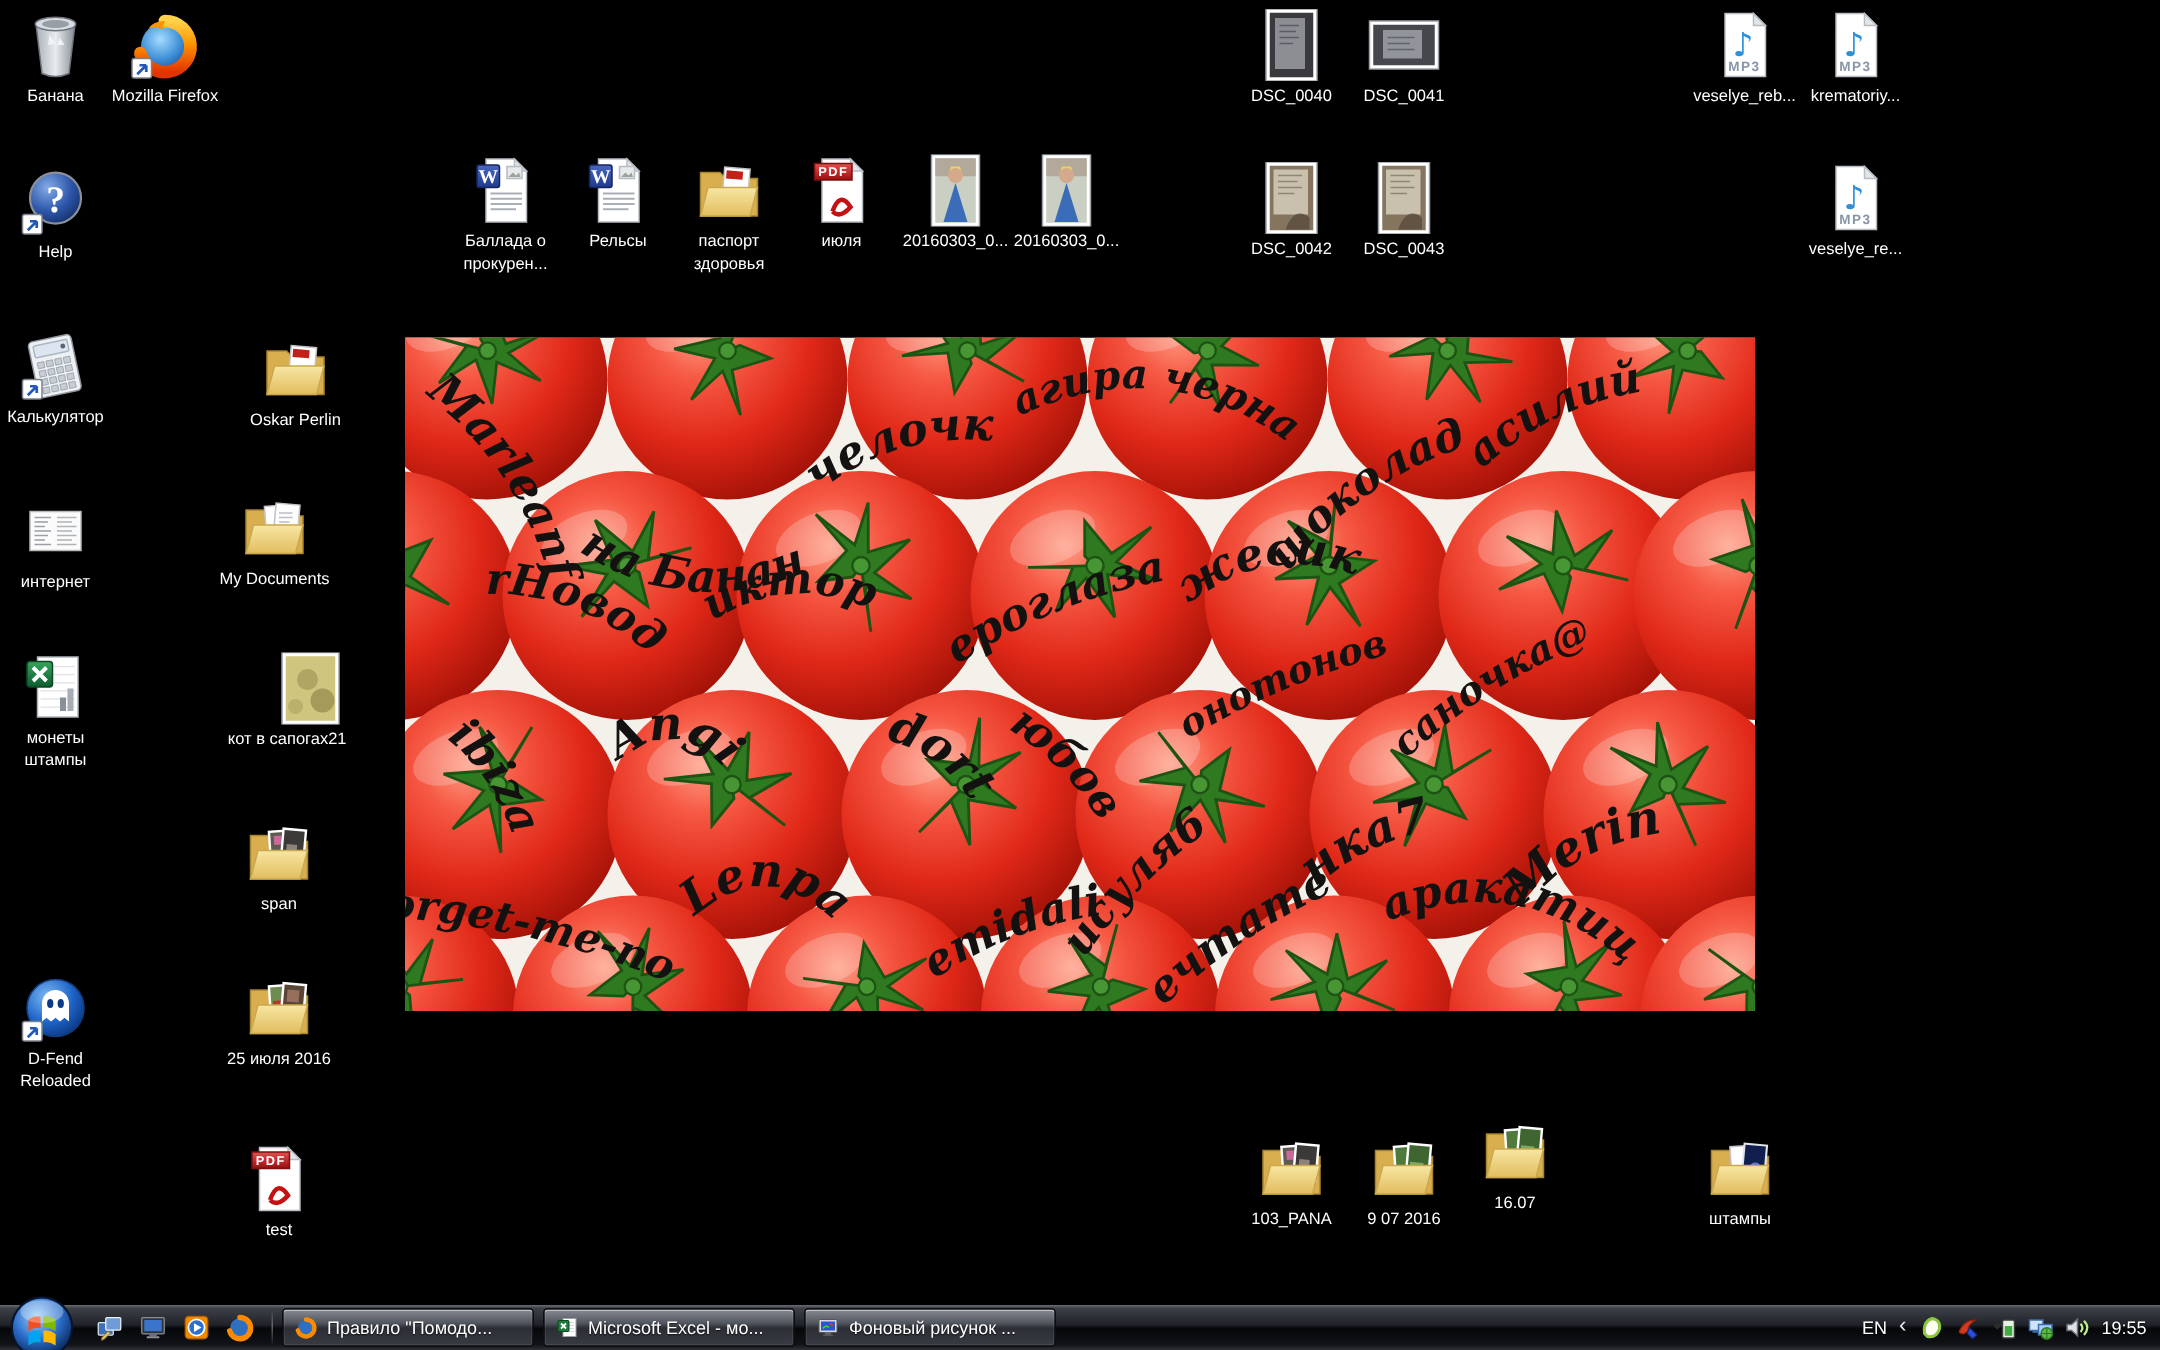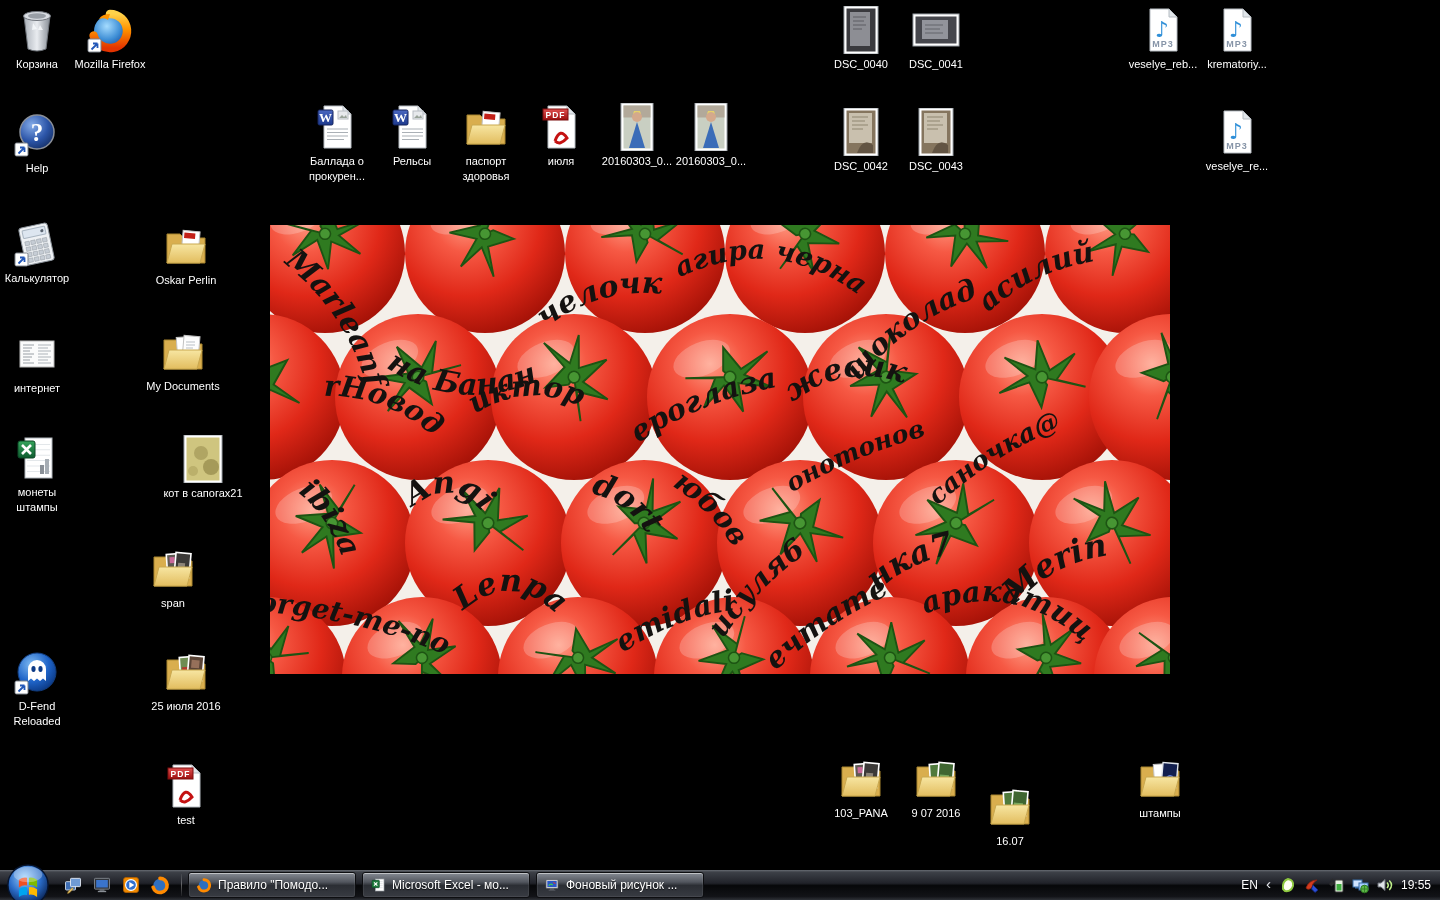--- a/index.html
+++ b/index.html
@@ -219,21 +219,21 @@
                 <stop offset=".5" stop-color="#e9ecf0"></stop>
                 <stop offset="1" stop-color="#878d95"></stop>
               </linearGradient>
             </defs>
       <path d="M11 10 L15 43 Q24 47 33 43 L37 10 Z" fill="url(#rgg0)" stroke="#6f747b"></path>
       <path d="M20 17 l4 6 -5 1 z M27 19 l3 5 -5 0 z" fill="#f6f8fa" opacity=".85"></path>
       <ellipse cx="24" cy="10" rx="13.5" ry="4.5" fill="#d8dce2" stroke="#6f747b"></ellipse>
       <ellipse cx="24" cy="10" rx="9" ry="2.7" fill="#989ea6"></ellipse>
           </svg>
         </span>
-        <div class="lbl">Корзина</div>
+        <div class="lbl">Банана</div>
       </div>
       <div class="desktop-icon" style="left: 65px; top: 6px;">
         <span class="ico" style="position: relative; display: block;">
           <svg viewBox="0 0 48 48" width="48" height="48">
             <defs>
               <radialGradient id="fgg1" cx="40%" cy="35%" r="70%">
         <stop offset="0" stop-color="#a5dcff"></stop>
                 <stop offset=".6" stop-color="#3f8fd6"></stop>
                 <stop offset="1" stop-color="#1a4f9e"></stop>
               </radialGradient>
@@ -367,21 +367,21 @@
       <ellipse cx="20.5" cy="21" rx="2.1" ry="3" fill="#0c3a86"></ellipse>
       <ellipse cx="27.5" cy="21" rx="2.1" ry="3" fill="#0c3a86"></ellipse>
           </svg>
           <svg viewBox="0 0 48 48" width="48" height="48" style="position:absolute;left:0;top:0">
    <rect x="2" y="33" width="13" height="13" rx="1.5" fill="#fff" stroke="#7d838c"></rect>
    <path d="M5.5 43.5 L11.5 37.5 M11.5 37.5 l-4.5 0 M11.5 37.5 l0 4.5" stroke="#2458b8" stroke-width="1.8" fill="none"></path>
           </svg>
         </span>
         <div class="lbl">D-Fend Reloaded</div>
       </div>
-      <div class="desktop-icon" style="left: 141px; top: 222px; justify-content: space-between;">
+      <div class="desktop-icon" style="left: 152px; top: 222px; justify-content: space-between;">
         <span class="ico" style="position: relative; display: block;">
           <svg viewBox="0 0 48 48" width="48" height="48">
             <path d="M5 12 h13 l4 4 h21 v25 H5 z" fill="#d9ae4e" stroke="#a8852e"></path>
             <g transform="rotate(5 28 22)">
               <rect x="20" y="9" width="17" height="24" fill="#fff" stroke="#c2c2c2"></rect>
        <rect x="21.5" y="11" width="11" height="5.5" fill="#c22018"></rect>
        <path d="M25 29 q4 -10 8 -1 q-5 5 -8 1" stroke="#cc1111" stroke-width="2.2" fill="none"></path>
             </g>
             <path d="M5 41 L10 22 h33 L38 41 z" fill="url(#ffg7)" stroke="#c9a84f"></path>
       <linearGradient id="ffg7" x1="0" y1="0" x2="0" y2="1">
@@ -401,35 +401,35 @@
        <path d="M27 14 h9 M27 17 h9 M27 20 h7" stroke="#b9bfc5" stroke-width="1"></path>
             <path d="M5 41 L10 22 h33 L38 41 z" fill="url(#ffg8)" stroke="#c9a84f"></path>
       <linearGradient id="ffg8" x1="0" y1="0" x2="0" y2="1">
         <stop offset="0" stop-color="#f7e6a2"></stop>
               <stop offset="1" stop-color="#e2bd5f"></stop>
             </linearGradient>
           </svg>
         </span>
         <div class="lbl">My Documents</div>
       </div>
-      <div class="desktop-icon" style="left: 158px; top: 435px;">
+      <div class="desktop-icon" style="left: 141px; top: 435px; align-items: flex-end;">
         <span class="ico" style="position: relative; display: block;">
           <svg viewBox="0 0 48 48" width="48" height="48">
             <rect x="5" y="0" width="38" height="48" fill="#fff" stroke="#9aa0a6"></rect>
       <g>
               <rect x="7.5" y="2.5" width="33" height="43" fill="#cfc57f"></rect>
        <circle cx="22" cy="18" r="7" fill="#a89c5c" opacity=".8"></circle>
               <circle cx="32" cy="32" r="8" fill="#938748" opacity=".7"></circle>
        <circle cx="14" cy="36" r="5" fill="#b5aa66" opacity=".8"></circle>
             </g>
           </svg>
         </span>
         <div class="lbl">кот в сапогах21</div>
       </div>
-      <div class="desktop-icon" style="left: 128px; top: 545px;">
+      <div class="desktop-icon" style="left: 141px; top: 545px;">
         <span class="ico" style="position: relative; display: block;">
           <svg viewBox="0 0 48 48" width="48" height="48">
             <path d="M5 12 h13 l4 4 h21 v25 H5 z" fill="#d9ae4e" stroke="#a8852e"></path>
             <rect x="18" y="9" width="15" height="23" fill="#5f5a52" stroke="#fff" stroke-width="1.6" transform="rotate(-4 25 20)"></rect>
        <rect x="21" y="12" width="5" height="6" fill="#c96a9a" transform="rotate(-4 25 20)"></rect>
        <rect x="26" y="8" width="15" height="24" fill="#3c3a38" stroke="#fff" stroke-width="1.6" transform="rotate(5 33 20)"></rect>
        <rect x="29" y="18" width="7" height="7" fill="#8c8478" transform="rotate(5 33 20)"></rect>
             <path d="M5 41 L10 22 h33 L38 41 z" fill="url(#ffg10)" stroke="#c9a84f"></path>
       <linearGradient id="ffg10" x1="0" y1="0" x2="0" y2="1">
         <stop offset="0" stop-color="#f7e6a2"></stop>
@@ -693,21 +693,21 @@
        <rect x="28" y="20" width="9" height="7" fill="#79a85e" transform="rotate(5 33 20)"></rect>
             <path d="M5 41 L10 22 h33 L38 41 z" fill="url(#ffg27)" stroke="#c9a84f"></path>
       <linearGradient id="ffg27" x1="0" y1="0" x2="0" y2="1">
         <stop offset="0" stop-color="#f7e6a2"></stop>
               <stop offset="1" stop-color="#e2bd5f"></stop>
             </linearGradient>
           </svg>
         </span>
         <div class="lbl">9 07 2016</div>
       </div>
-      <div class="desktop-icon" style="left: 965px; top: 783px; justify-content: flex-end;">
+      <div class="desktop-icon" style="left: 965px; top: 744px; justify-content: flex-end;">
         <span class="ico" style="position: relative; display: block;">
           <svg viewBox="0 0 48 48" width="48" height="48">
             <path d="M5 12 h13 l4 4 h21 v25 H5 z" fill="#d9ae4e" stroke="#a8852e"></path>
             <rect x="18" y="9" width="15" height="23" fill="#4f7a3c" stroke="#fff" stroke-width="1.6" transform="rotate(-4 25 20)"></rect>
        <rect x="26" y="8" width="15" height="24" fill="#3f6631" stroke="#fff" stroke-width="1.6" transform="rotate(5 33 20)"></rect>
        <rect x="28" y="20" width="9" height="7" fill="#79a85e" transform="rotate(5 33 20)"></rect>
             <path d="M5 41 L10 22 h33 L38 41 z" fill="url(#ffg28)" stroke="#c9a84f"></path>
       <linearGradient id="ffg28" x1="0" y1="0" x2="0" y2="1">
         <stop offset="0" stop-color="#f7e6a2"></stop>
               <stop offset="1" stop-color="#e2bd5f"></stop>

